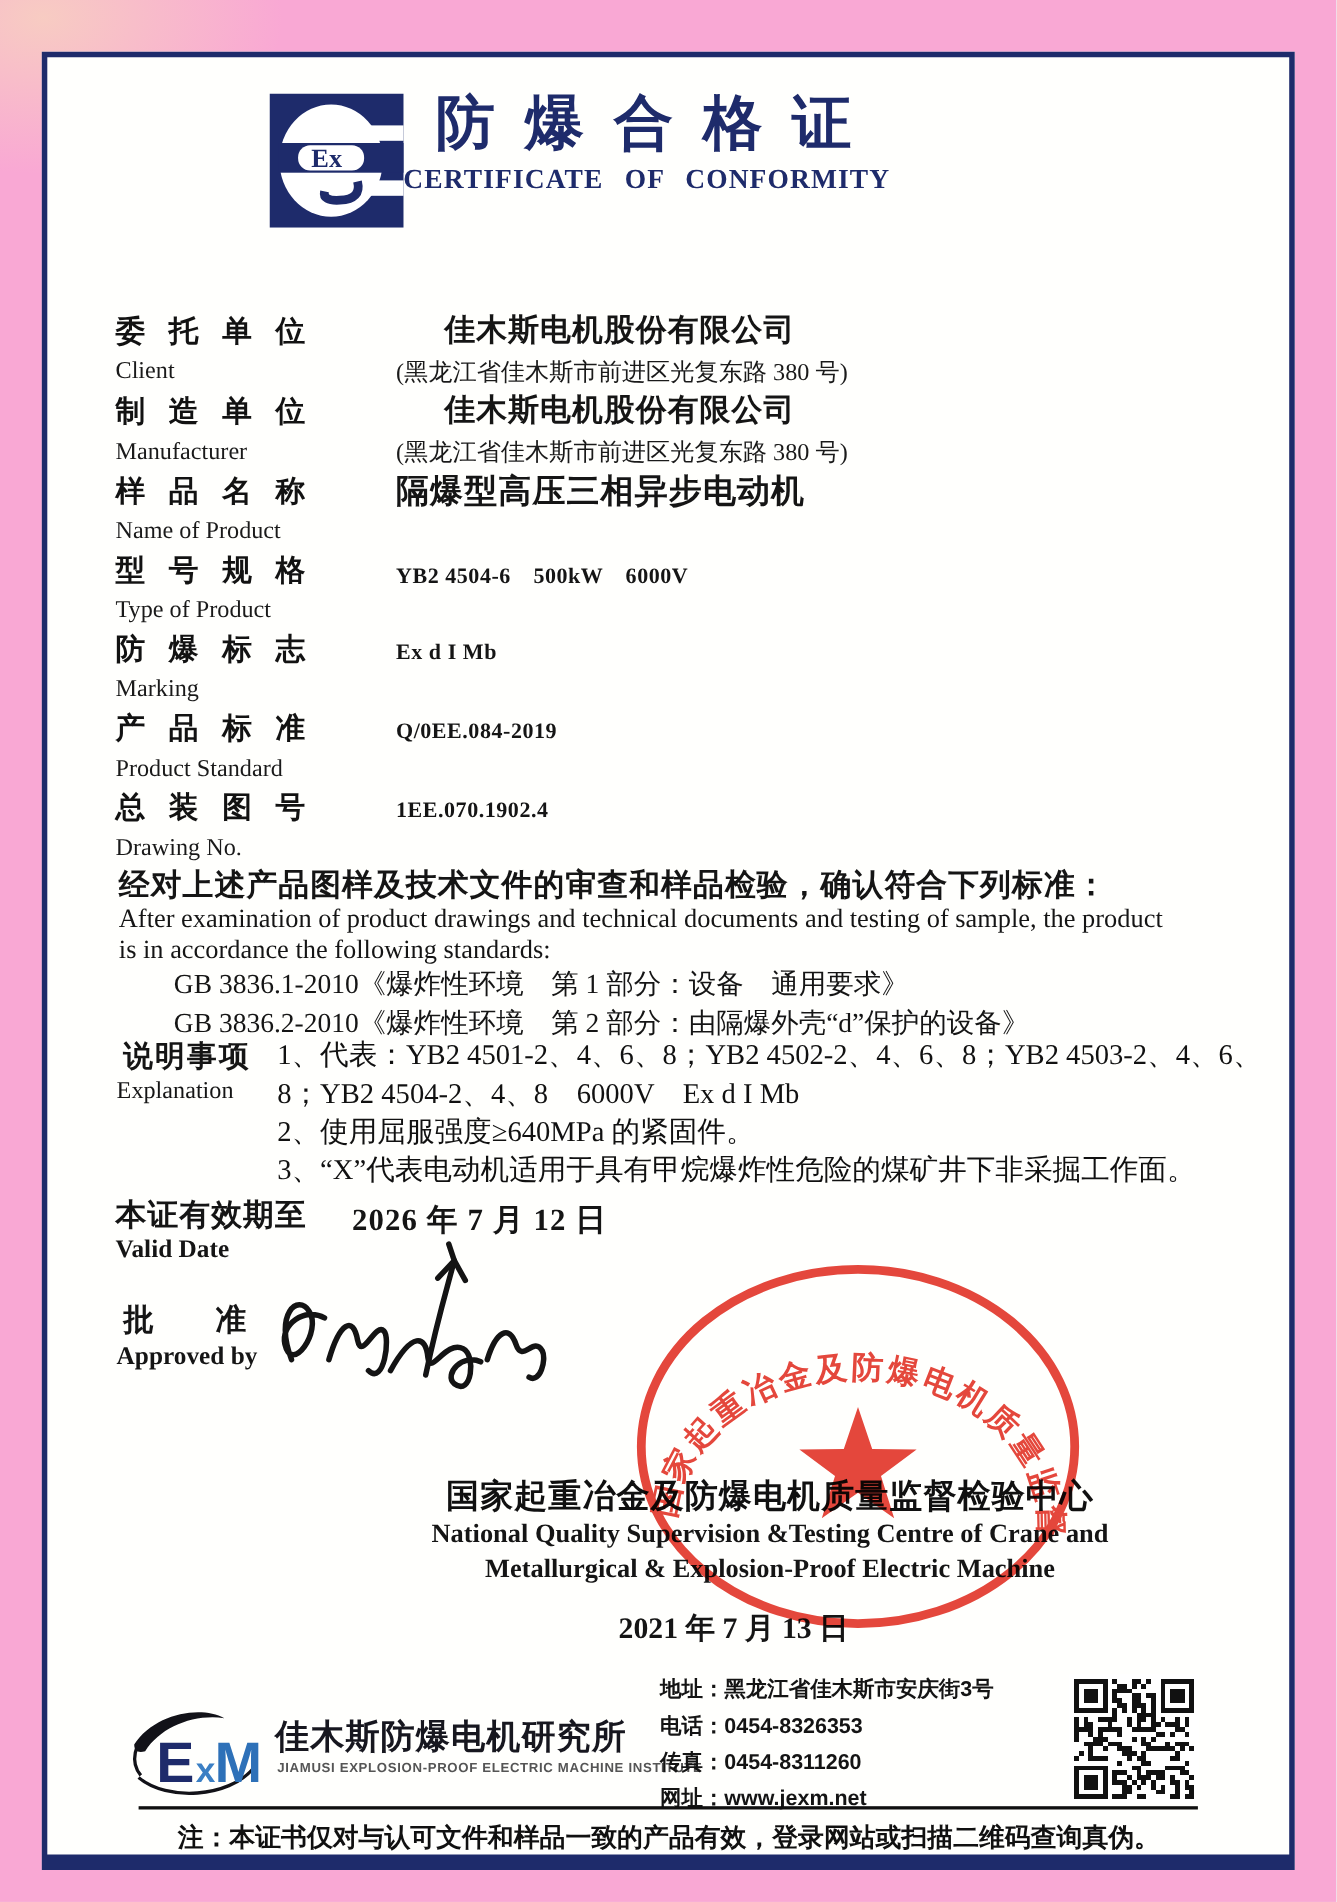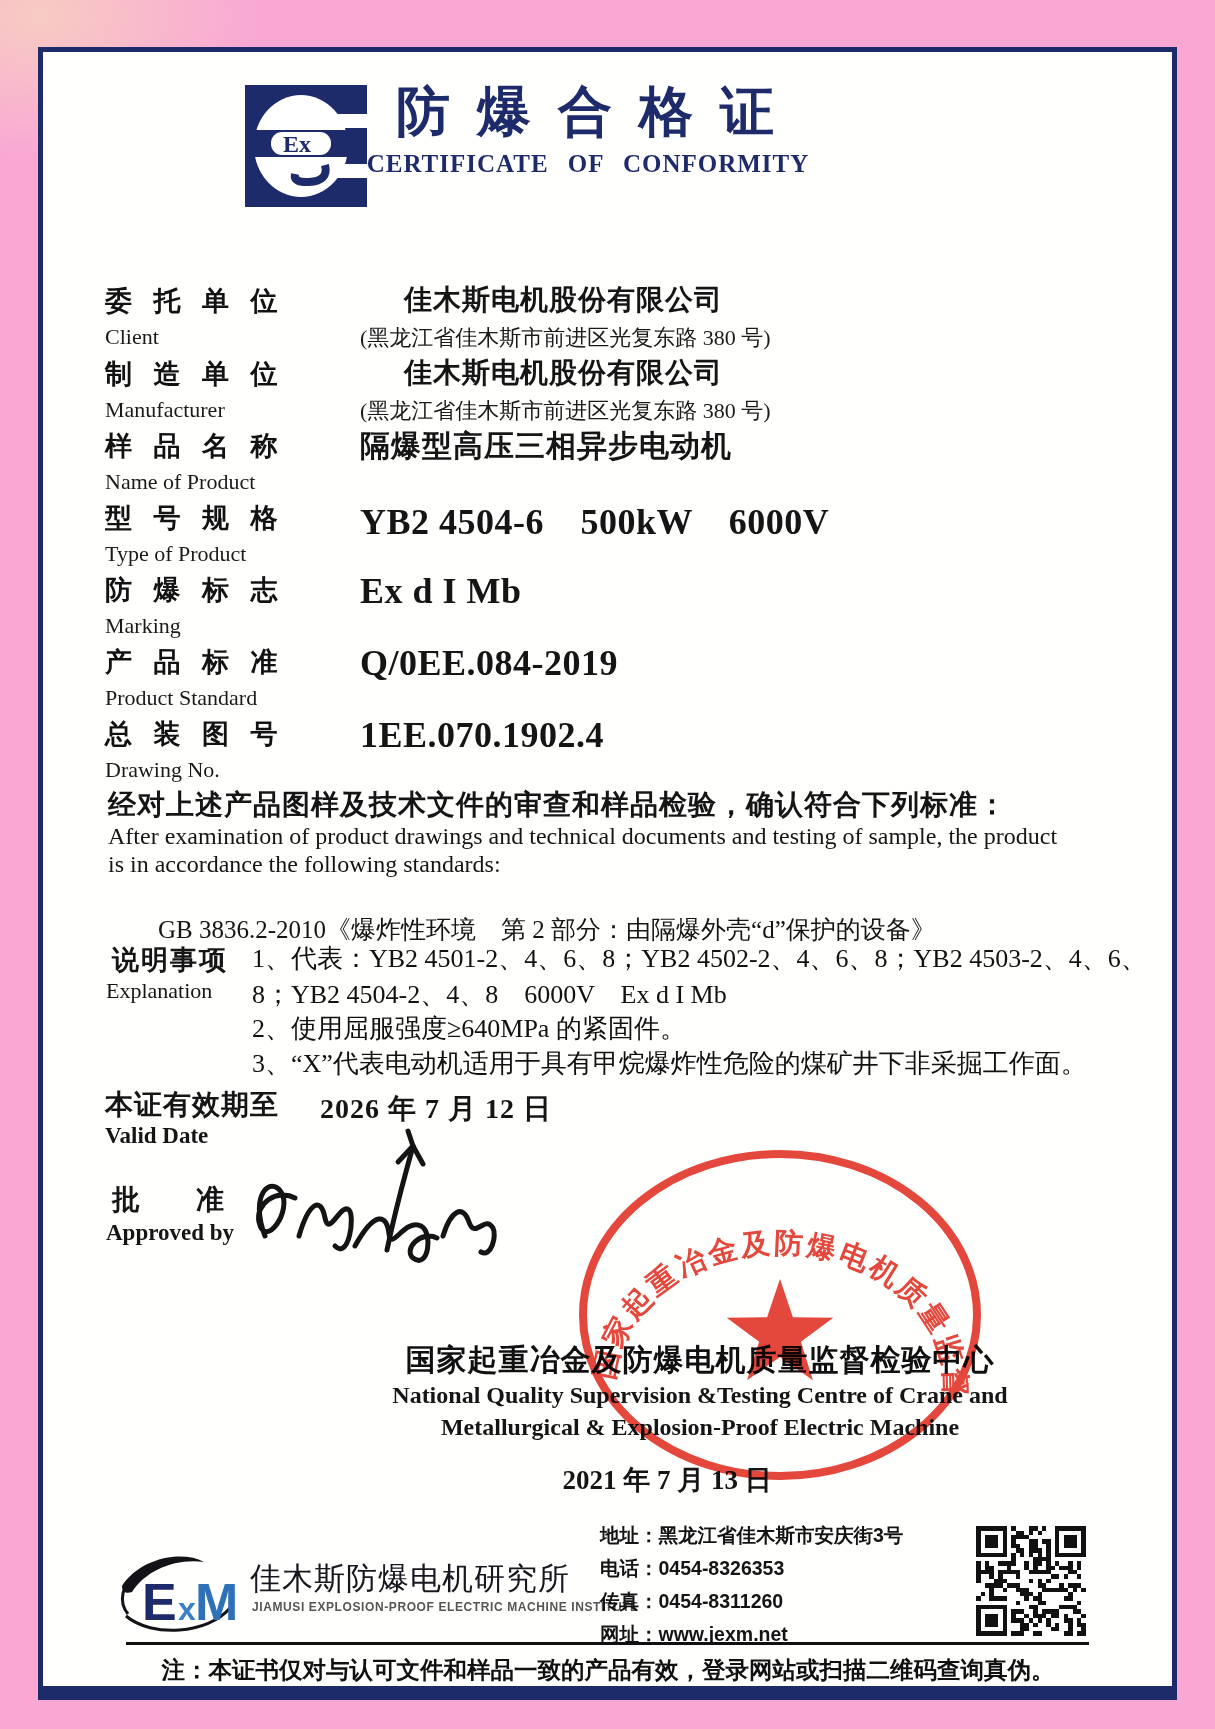--- a/index.html
+++ b/index.html
@@ -23,21 +23,21 @@
 
   
   .frow{position:absolute;left:105px;width:1010px;height:70px;}
   .fcn{font-family:"Liberation Sans","DejaVu Sans",sans-serif;font-weight:bold;font-size:27px;
        letter-spacing:7px;color:#121212;white-space:nowrap;}
   .fen{font-size:22px;margin-top:5px;color:#1a1a1a;white-space:nowrap;}
   .fval{position:absolute;left:255px;top:-2px;white-space:nowrap;}
   .fsub{position:absolute;left:255px;top:40px;font-size:22px;white-space:nowrap;color:#1a1a1a;}
   .v-hei{font-family:"Liberation Sans","DejaVu Sans",sans-serif;font-weight:bold;font-size:28px;letter-spacing:1px;margin-left:44px;}
   .v-song{font-weight:bold;font-size:30px;letter-spacing:1px;}
-  .v-times{font-weight:bold;font-size:36px;letter-spacing:.5px;}
+  .v-times{font-weight:bold;font-size:20px;letter-spacing:.5px;margin-top:12px;}
 
   
   .std-cn{left:108px;top:786px;font-weight:bold;font-size:28px;letter-spacing:1px;white-space:nowrap;}
   .std-en1{left:108px;top:823px;font-size:24px;white-space:nowrap;text-align:right;}
   .std-en2{left:108px;top:851px;font-size:24px;white-space:nowrap;}
   .std-i1{left:158px;top:878px;font-size:25px;white-space:nowrap;}
   .std-i2{left:158px;top:913px;font-size:25px;white-space:nowrap;}
 
   
   .exp-cn{left:112px;top:942px;font-weight:bold;font-size:27px;letter-spacing:2px;white-space:nowrap;}
@@ -56,21 +56,21 @@
           letter-spacing:1px;white-space:nowrap;color:#101010;}
   .iss-en1{left:380px;top:1382px;width:640px;text-align:center;font-weight:bold;font-size:24px;white-space:nowrap;}
   .iss-en2{left:380px;top:1414px;width:640px;text-align:center;font-weight:bold;font-size:24px;white-space:nowrap;}
   .iss-date{left:380px;top:1462px;width:574px;text-align:center;font-weight:bold;font-size:27px;white-space:nowrap;}
 
   .stamp{left:572px;top:1145px;mix-blend-mode:multiply;opacity:.92;pointer-events:none;}
   .sig{left:235px;top:1118px;}
 
   
   .inst-cn{left:250px;top:1558px;font-family:"Liberation Sans","DejaVu Sans",sans-serif;
-           font-weight:normal;font-size:31px;letter-spacing:1px;color:#17171f;white-space:nowrap;}
+           font-weight:bold;font-size:31px;letter-spacing:1px;color:#17171f;white-space:nowrap;}
   .inst-en{left:252px;top:1600px;font-family:"Liberation Sans","DejaVu Sans",sans-serif;
            font-weight:bold;font-size:12px;letter-spacing:.6px;color:#555;white-space:nowrap;}
   .contacts{left:600px;top:1522px;font-family:"Liberation Sans","DejaVu Sans",sans-serif;
             font-weight:bold;font-size:19.5px;color:#141414;}
   .contacts .crow{margin-bottom:6px;white-space:nowrap;}
   .qr{left:972px;top:1522px;width:118px;height:118px;background:#fff;}
   .rule{left:126px;top:1642px;width:963px;height:3px;background:#101010;}
   .note{left:43px;top:1654px;width:1130px;text-align:center;font-family:"Liberation Sans","DejaVu Sans",sans-serif;
         font-weight:bold;font-size:23.5px;white-space:nowrap;color:#101010;}
 </style>
@@ -127,20 +127,21 @@
   </div>
   <div class="frow" style="top:716px">
     <div class="fcn">总 装 图 号</div>
     <div class="fen">Drawing No.</div>
     <div class="fval v-times">1EE.070.1902.4</div>
   </div>
 
   <div class="abs std-cn sans">经对上述产品图样及技术文件的审查和样品检验，确认符合下列标准：</div>
   <div class="abs std-en1">After examination of product drawings and technical documents and testing of sample, the product</div>
   <div class="abs std-en2">is in accordance the following standards:</div>
+  <div class="abs std-i1">GB 3836.1-2010《爆炸性环境　第 1 部分：设备　通用要求》</div>
   <div class="abs std-i2">GB 3836.2-2010《爆炸性环境　第 2 部分：由隔爆外壳“d”保护的设备》</div>
 
   <div class="abs exp-cn sans">说明事项</div>
   <div class="abs exp-en">Explanation</div>
   <div class="exp-line" style="top:941px">1、代表：YB2 4501-2、4、6、8；YB2 4502-2、4、6、8；YB2 4503-2、4、6、</div>
   <div class="exp-line" style="top:977px">8；YB2 4504-2、4、8　6000V　Ex d I Mb</div>
   <div class="exp-line" style="top:1011px">2、使用屈服强度≥640MPa 的紧固件。</div>
   <div class="exp-line" style="top:1046px">3、“X”代表电动机适用于具有甲烷爆炸性危险的煤矿井下非采掘工作面。</div>
 
   <div class="abs valid-cn sans">本证有效期至</div>

